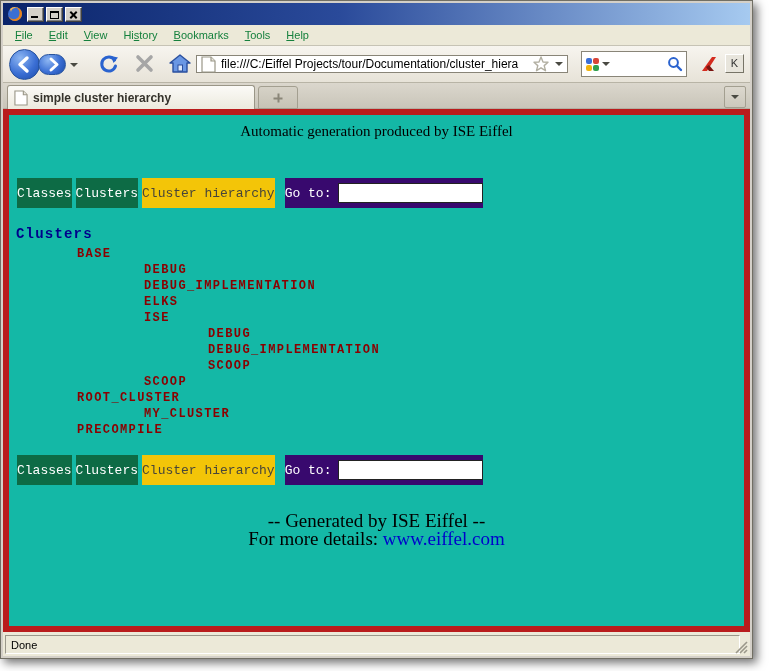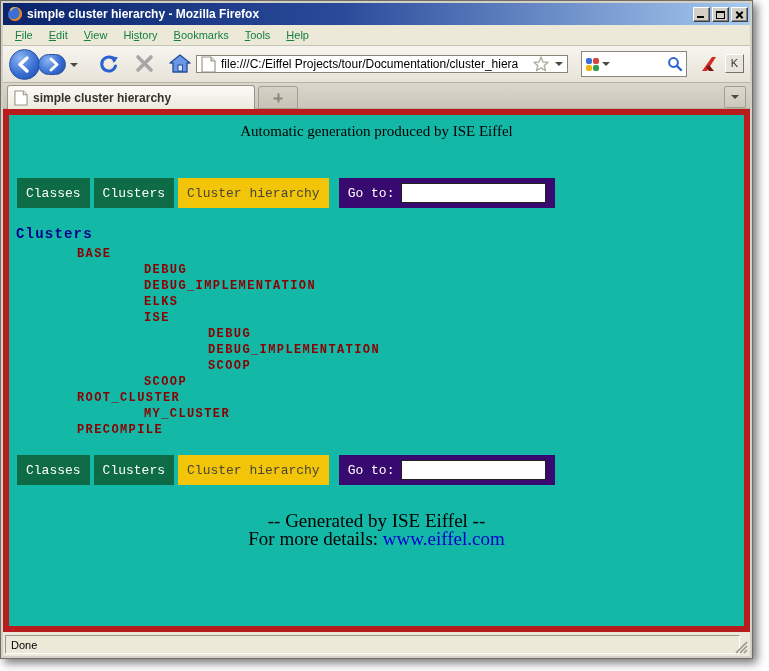--- a/index.html
+++ b/index.html
@@ -83,21 +83,21 @@
       background:linear-gradient(#dcd8ce,#ccc8bc); border:1px solid #a39f90; border-radius:2px;
       display:flex; align-items:center; justify-content:center; }
 
   
   .content { flex:1 1 auto; background:#14b8a6; border:6px solid #b91c1c; position:relative; overflow:hidden; }
   .page-header { position:absolute; top:8px; left:0; width:100%; text-align:center;
       font-family:"Liberation Serif",serif; font-size:15px; color:#000; }
   .btnrow { position:absolute; left:8px; display:flex; gap:4px; align-items:stretch; height:30px;
             font-family:"Liberation Mono",monospace; font-size:13px; }
   .row1 { top:63px; } .row2 { top:340px; }
-  .ebtn { display:flex; align-items:center; padding:0 9px; white-space:nowrap; }
+  .ebtn { display:flex; align-items:center; padding:0 0; white-space:nowrap; }
   .ebtn-green  { color:#fff; }
   .ebtn-yellow { color:#47453a; }
   .ebtn-goto   { color:#fff; gap:7px;margin-left:6px; }
   .goto-input { width:145px; height:20px; background:#fff; border:1px solid #222;
                 font-family:"Liberation Mono",monospace; font-size:12px; outline:none; }
   .cluster-heading { position:absolute; top:111px; left:7px;
       font-family:"Liberation Mono",monospace; font-weight:bold; font-size:14px; letter-spacing:1.2px; }
   .tree { position:absolute; top:131px; left:0; font-family:"Liberation Mono",monospace;
           font-weight:bold; font-size:12px; letter-spacing:1.4px; }
   .tree-item { height:16px; line-height:16px; white-space:nowrap; }
@@ -117,21 +117,20 @@
 <body>
 
 <div class="window">
 
   <div class="titlebar">
     <svg class="fficon" viewBox="0 0 16 16">
       <circle cx="8" cy="8" r="7" fill="#3b6fd4"></circle>
       <path d="M8 1 A7 7 0 1 1 1.2 9.5 A6 6 0 0 0 12 10 A6.5 6.5 0 0 0 8 1Z" fill="#e8831a"></path>
       <path d="M3 3 A6.5 6.5 0 0 1 13 4 A5 5 0 0 0 4 6Z" fill="#f9b44b"></path>
     </svg>
-    <span class="wtitle">simple cluster hierarchy - Mozilla Firefox</span>
     <div class="winbtns">
       <div class="wbtn">
           <div class="g-min"></div>
         </div>
       <div class="wbtn">
           <div class="g-max"></div>
         </div>
       <div class="wbtn">
           <div class="g-x1"></div>
           <div class="g-x2"></div>

